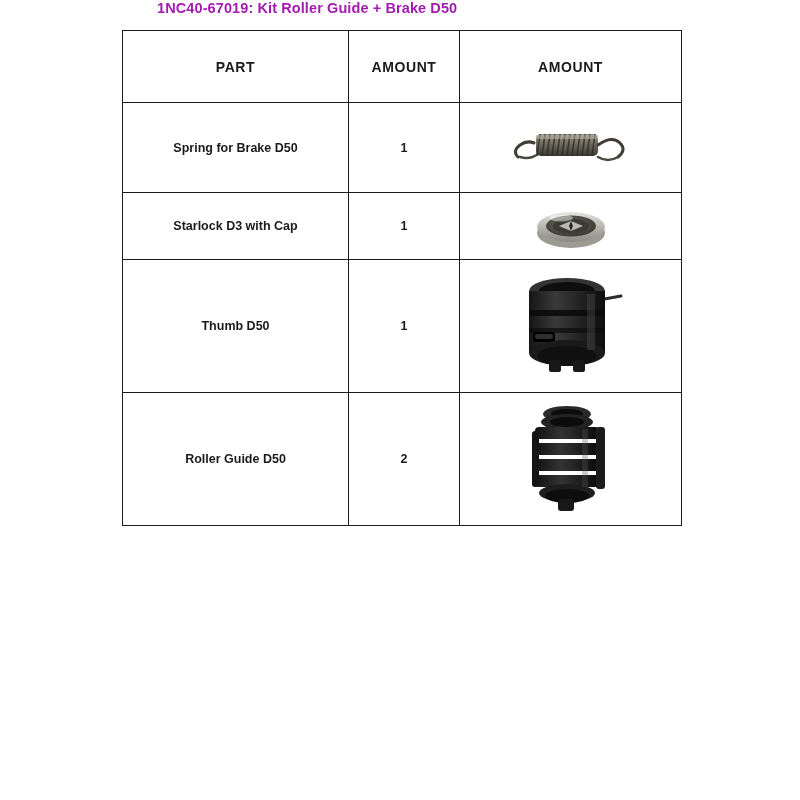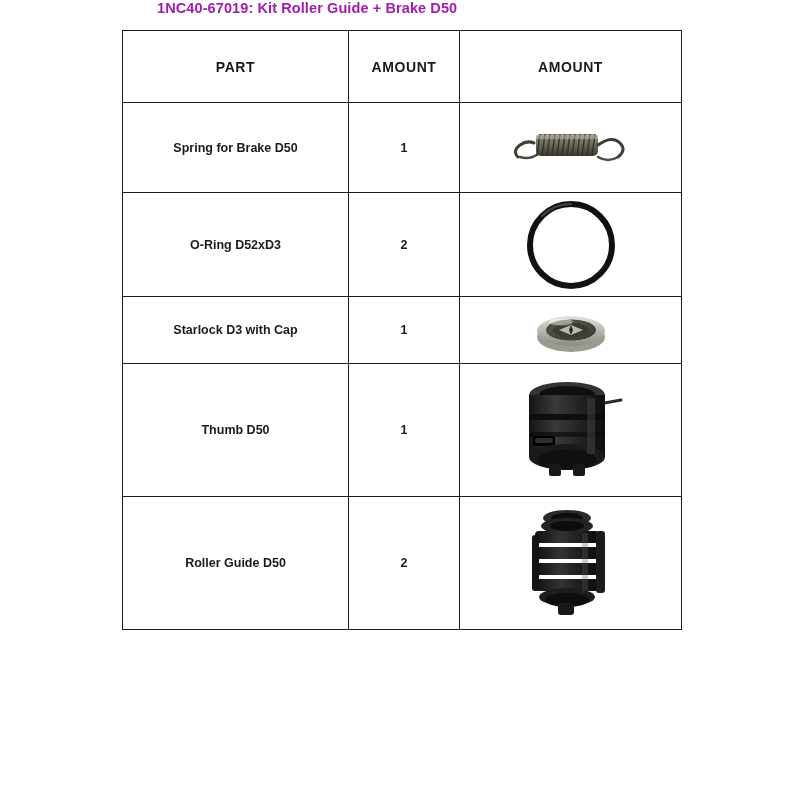--- a/index.html
+++ b/index.html
@@ -138,32 +138,20 @@
               </g>
 
               <path d="M92 28 q14 -10 22 -2 q7 7 -2 14" fill="none" stroke="#3f3d35" stroke-width="3" stroke-linecap="round"></path>
               <path d="M112 40 q-10 6 -20 0" fill="none" stroke="#4a4840" stroke-width="2.5" stroke-linecap="round"></path>
             </svg>
           </div>
         </td>
       </tr>
 
 
-      <tr class="body-row h-o52">
-        <td class="cell-part">O-Ring D52xD3</td>
-        <td class="cell-amount">2</td>
-        <td class="cell-pic">
-          <div class="pic-wrap">
-            <svg class="art" width="94" height="94" viewBox="0 0 94 94">
-              <circle cx="47" cy="47" r="41" fill="none" stroke="#111111" stroke-width="6"></circle>
-              <path d="M18 18 A41 41 0 0 1 47 6" fill="none" stroke="#777777" stroke-width="2" opacity="0.5" stroke-linecap="round"></path>
-            </svg>
-          </div>
-        </td>
-      </tr>
 
 
       <tr class="body-row h-star">
         <td class="cell-part">Starlock D3 with Cap</td>
         <td class="cell-amount">1</td>
         <td class="cell-pic">
           <div class="pic-wrap">
             <svg class="art" width="84" height="50" viewBox="0 0 84 50">
               <defs>
                 <linearGradient id="capg" x1="0" y1="0" x2="0" y2="1">

